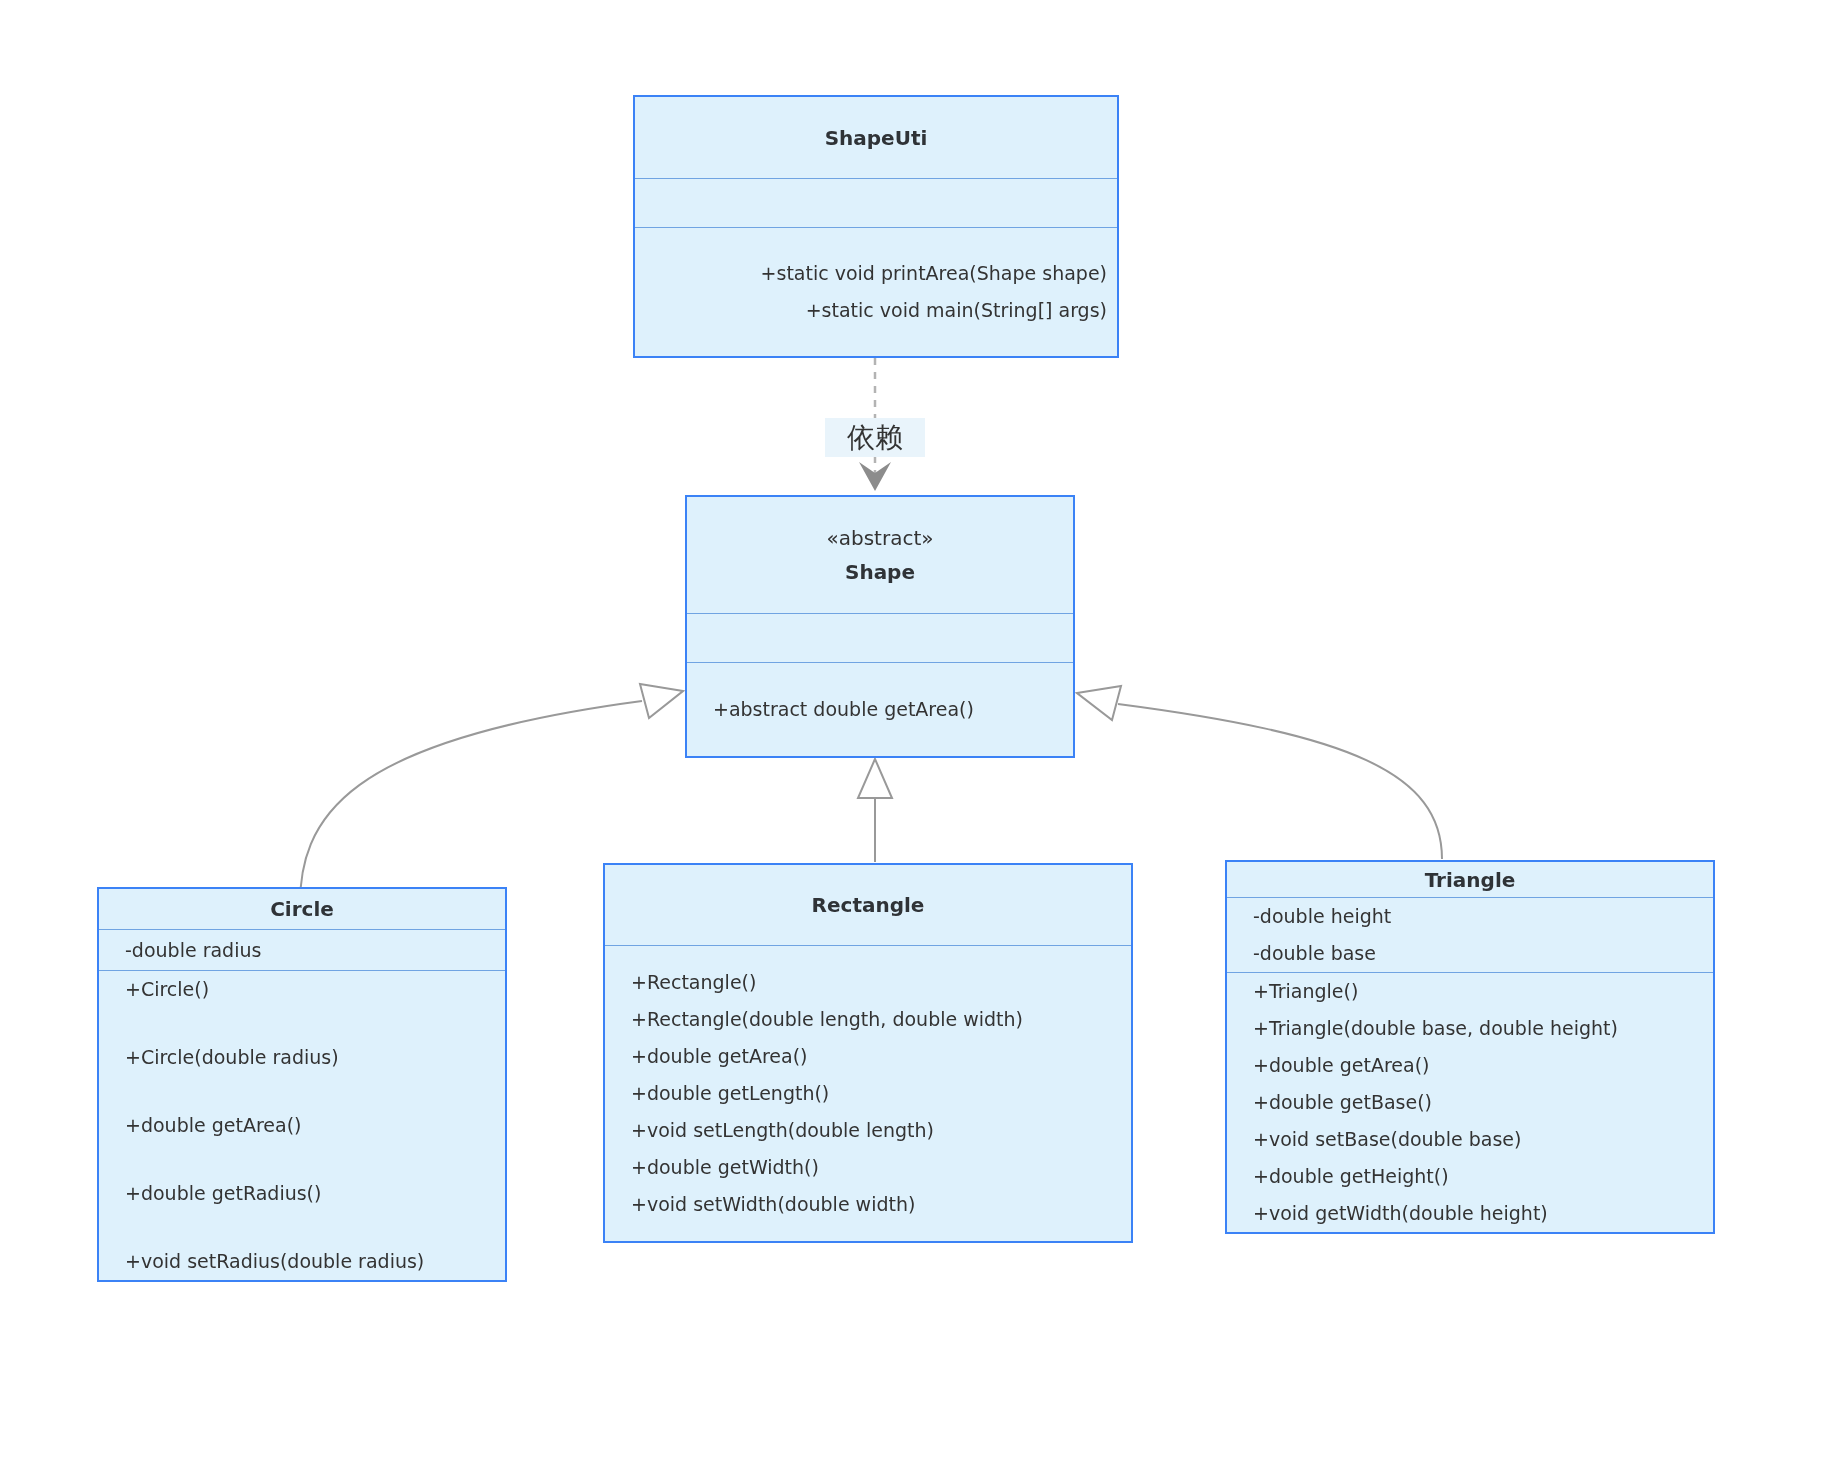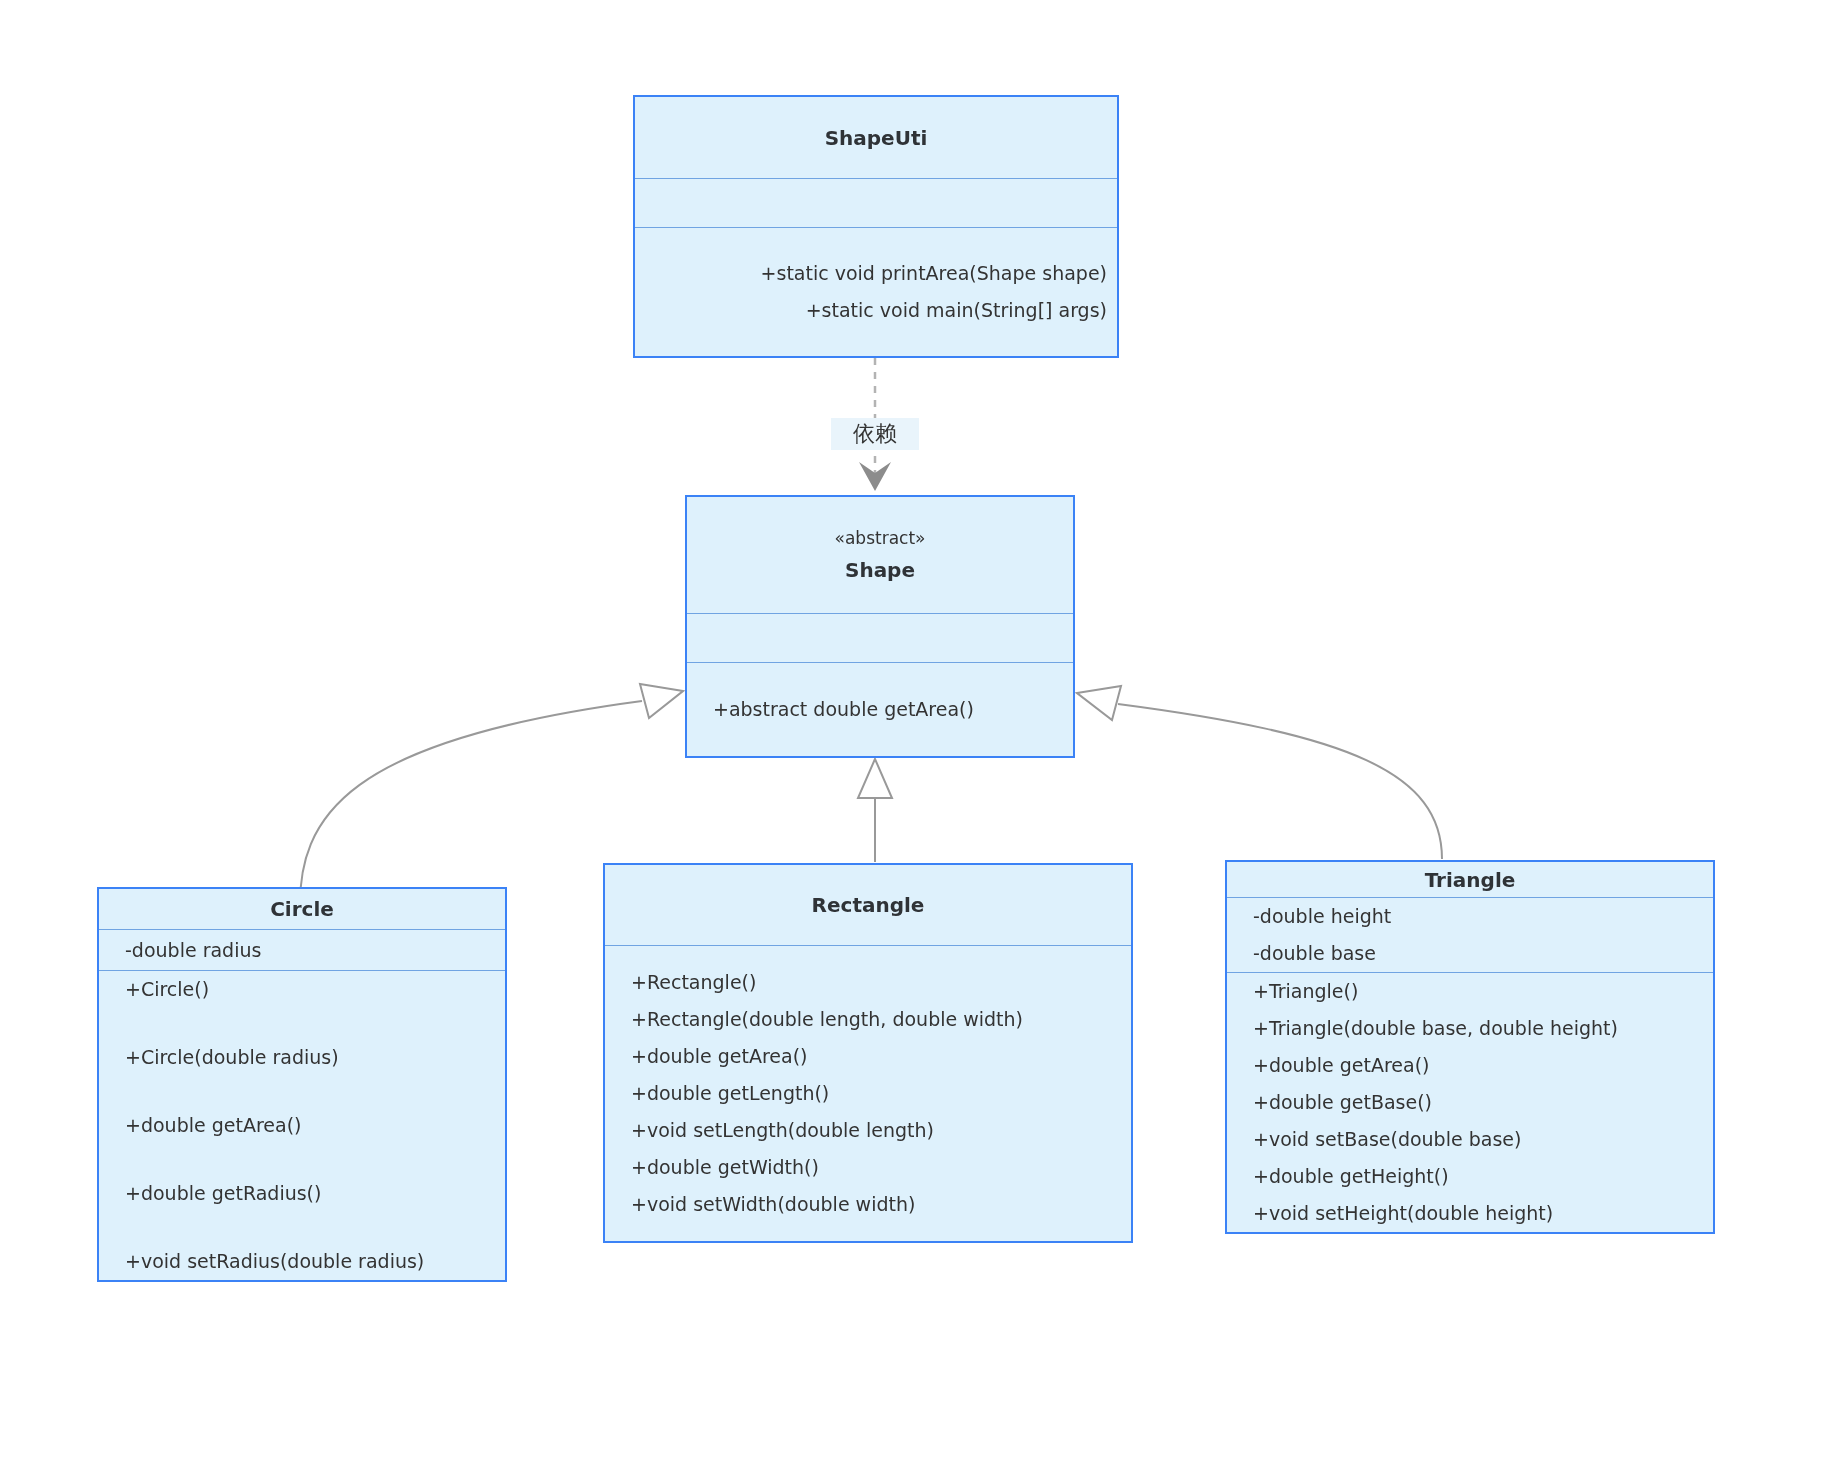--- a/index.html
+++ b/index.html
@@ -17,32 +17,32 @@
     background:#def1fc;
     border:2px solid #3b82f6;
     box-sizing:border-box;
     display:flex;flex-direction:column;
   }
   .box-title{
     display:flex;flex-direction:column;align-items:center;justify-content:center;
     font-weight:bold;font-size:20px;color:#2f3337;
     box-sizing:border-box;
   }
-  .stereotype{font-weight:normal;font-size:17px;color:#333;margin-bottom:10px;}
+  .stereotype{font-weight:normal;font-size:20px;color:#333;margin-bottom:10px;}
   .box-attrs,.box-methods{
     border-top:1.5px solid #70a4e2;
     box-sizing:border-box;
     display:flex;flex-direction:column;justify-content:center;
     padding-left:26px;padding-right:10px;
   }
   .member{font-size:19px;line-height:37px;white-space:nowrap;color:#333;}
   .edge-label{
     position:absolute;
     background:#e9f4fb;
-    font-size:22px;color:#333;
+    font-size:28px;color:#333;
     padding:2px 22px;
     transform:translateX(-50%);
     line-height:1.25;
   }
 </style>
 </head>
 <body>
 
 <div id="canvas">
 
@@ -124,17 +124,17 @@
       <div class="member">-double height</div>
       <div class="member">-double base</div>
     </div>
     <div class="box-methods" style="flex:1;">
       <div class="member">+Triangle()</div>
       <div class="member">+Triangle(double base, double height)</div>
       <div class="member">+double getArea()</div>
       <div class="member">+double getBase()</div>
       <div class="member">+void setBase(double base)</div>
       <div class="member">+double getHeight()</div>
-      <div class="member">+void setHeight(double height)</div>
+      <div class="member">+void getWidth(double height)</div>
     </div>
   </div>
 
 </div>
 
 </body></html>

